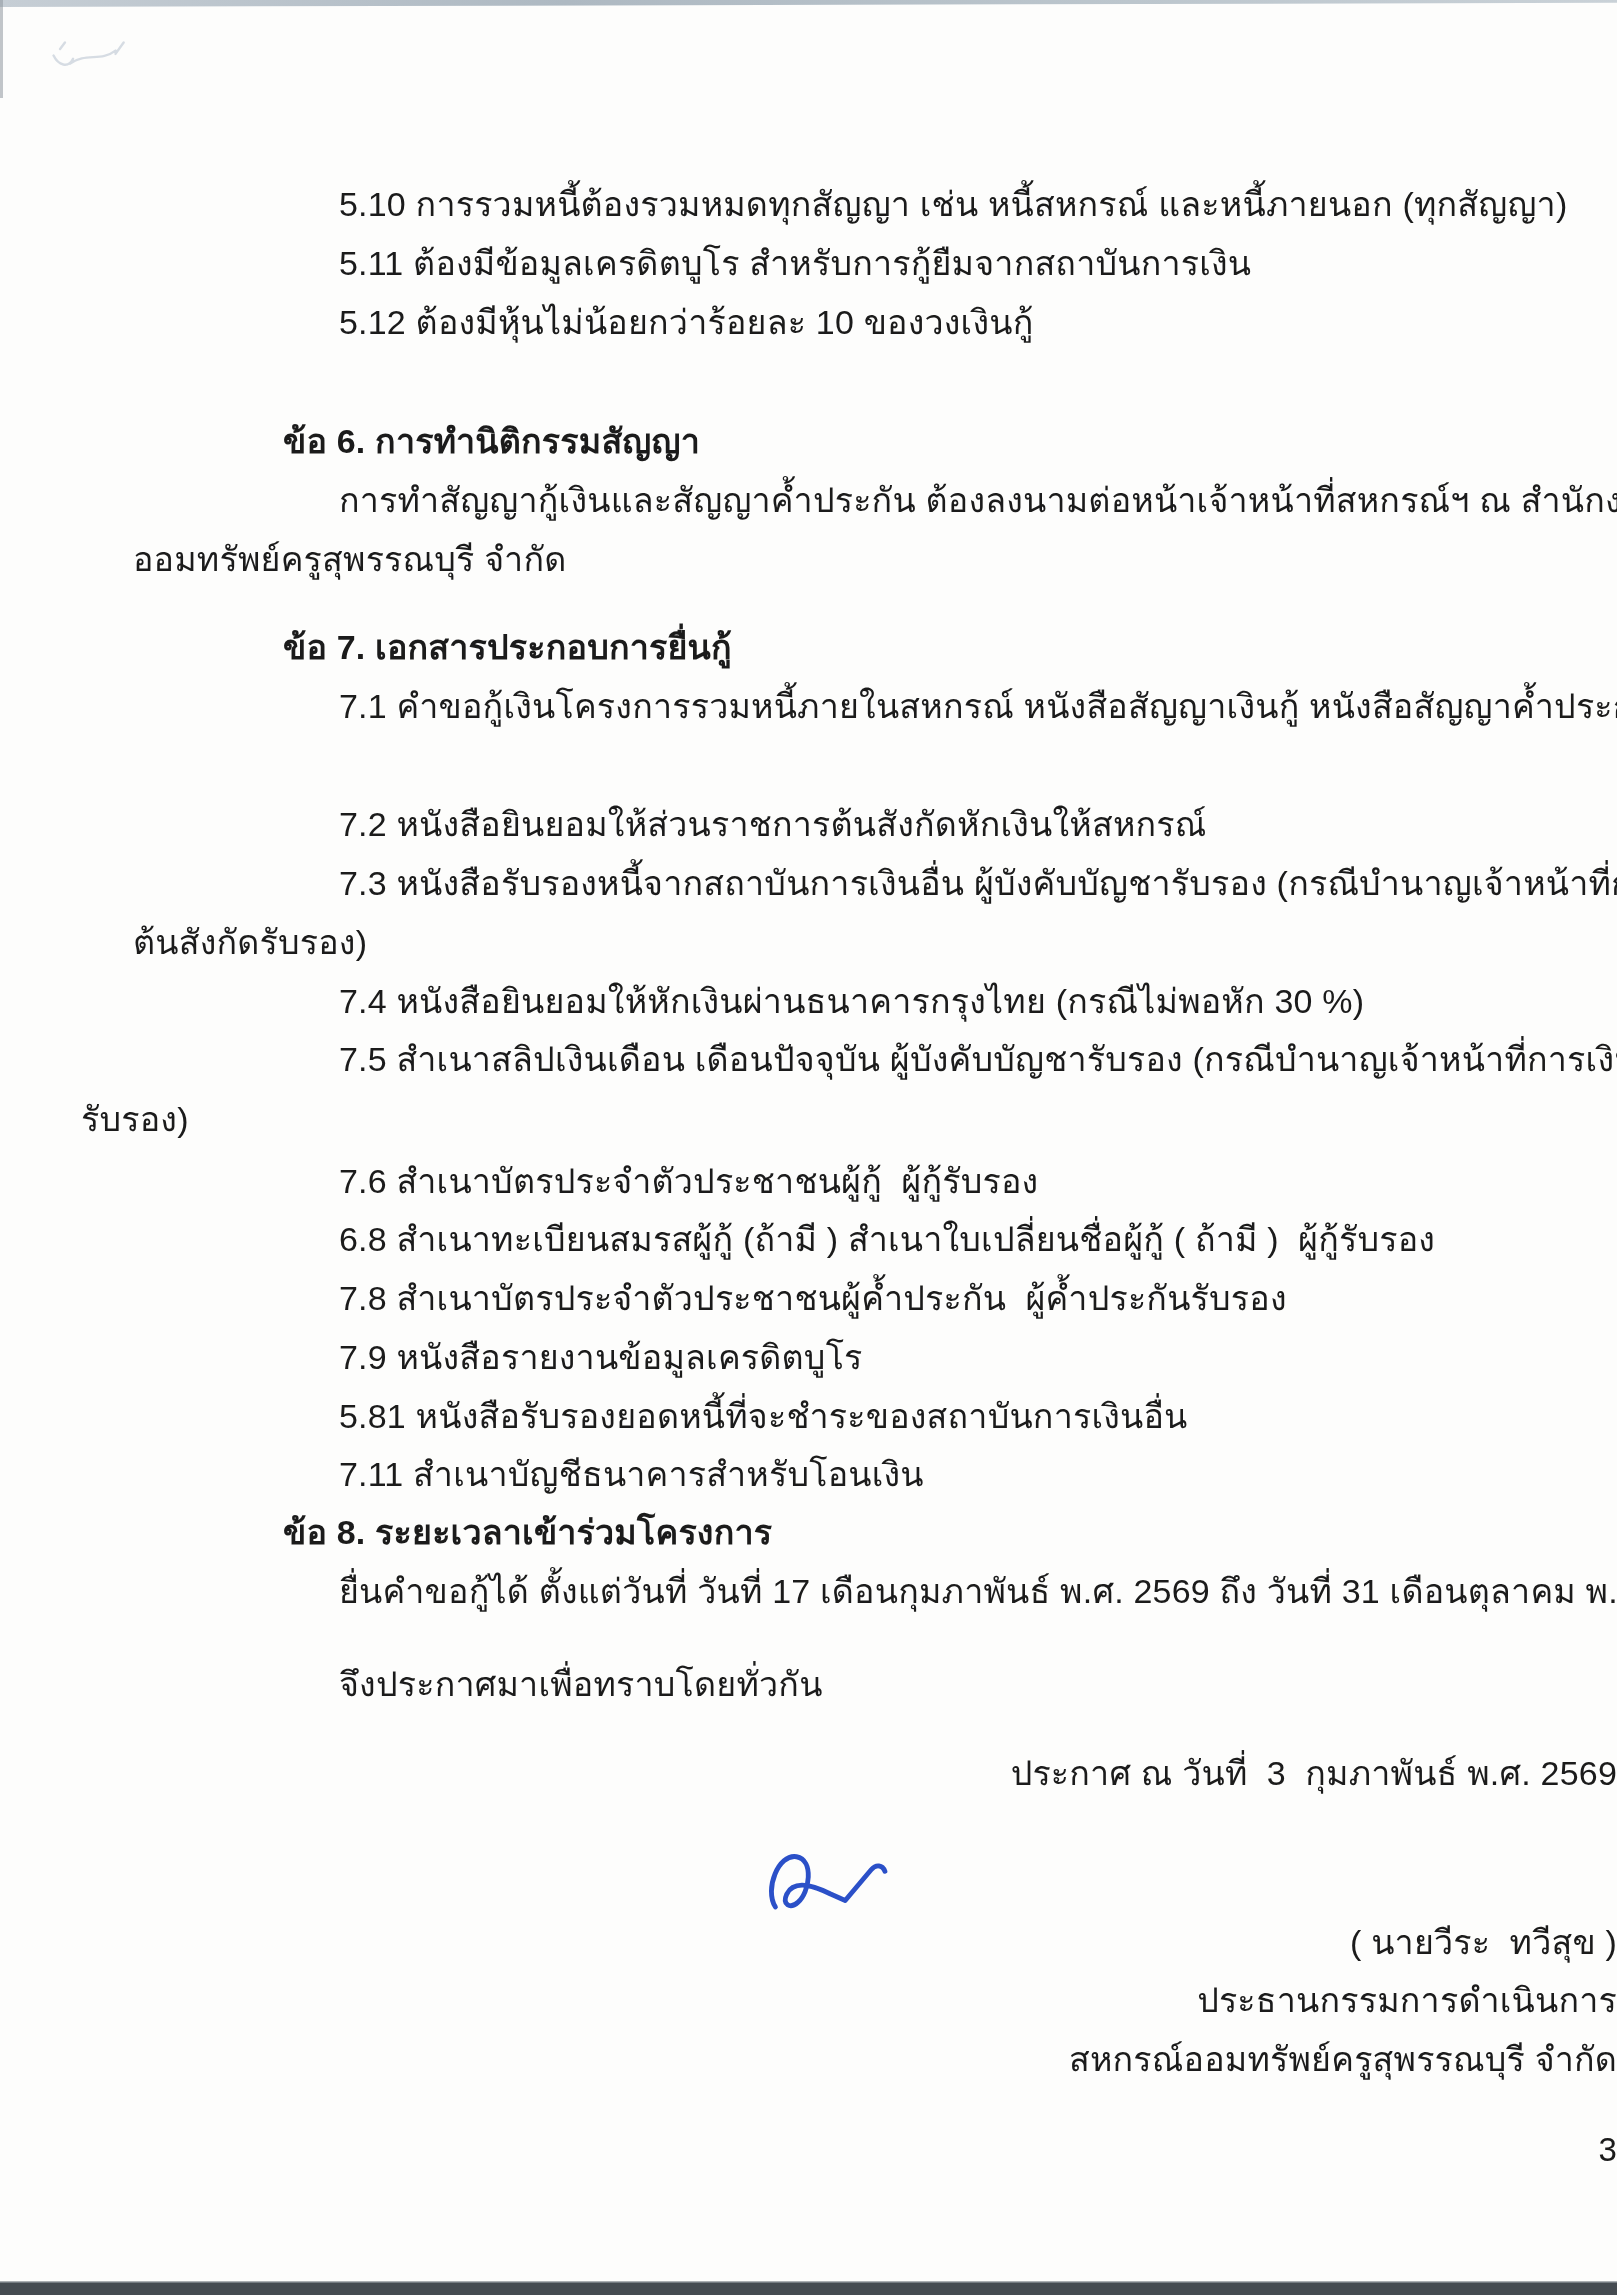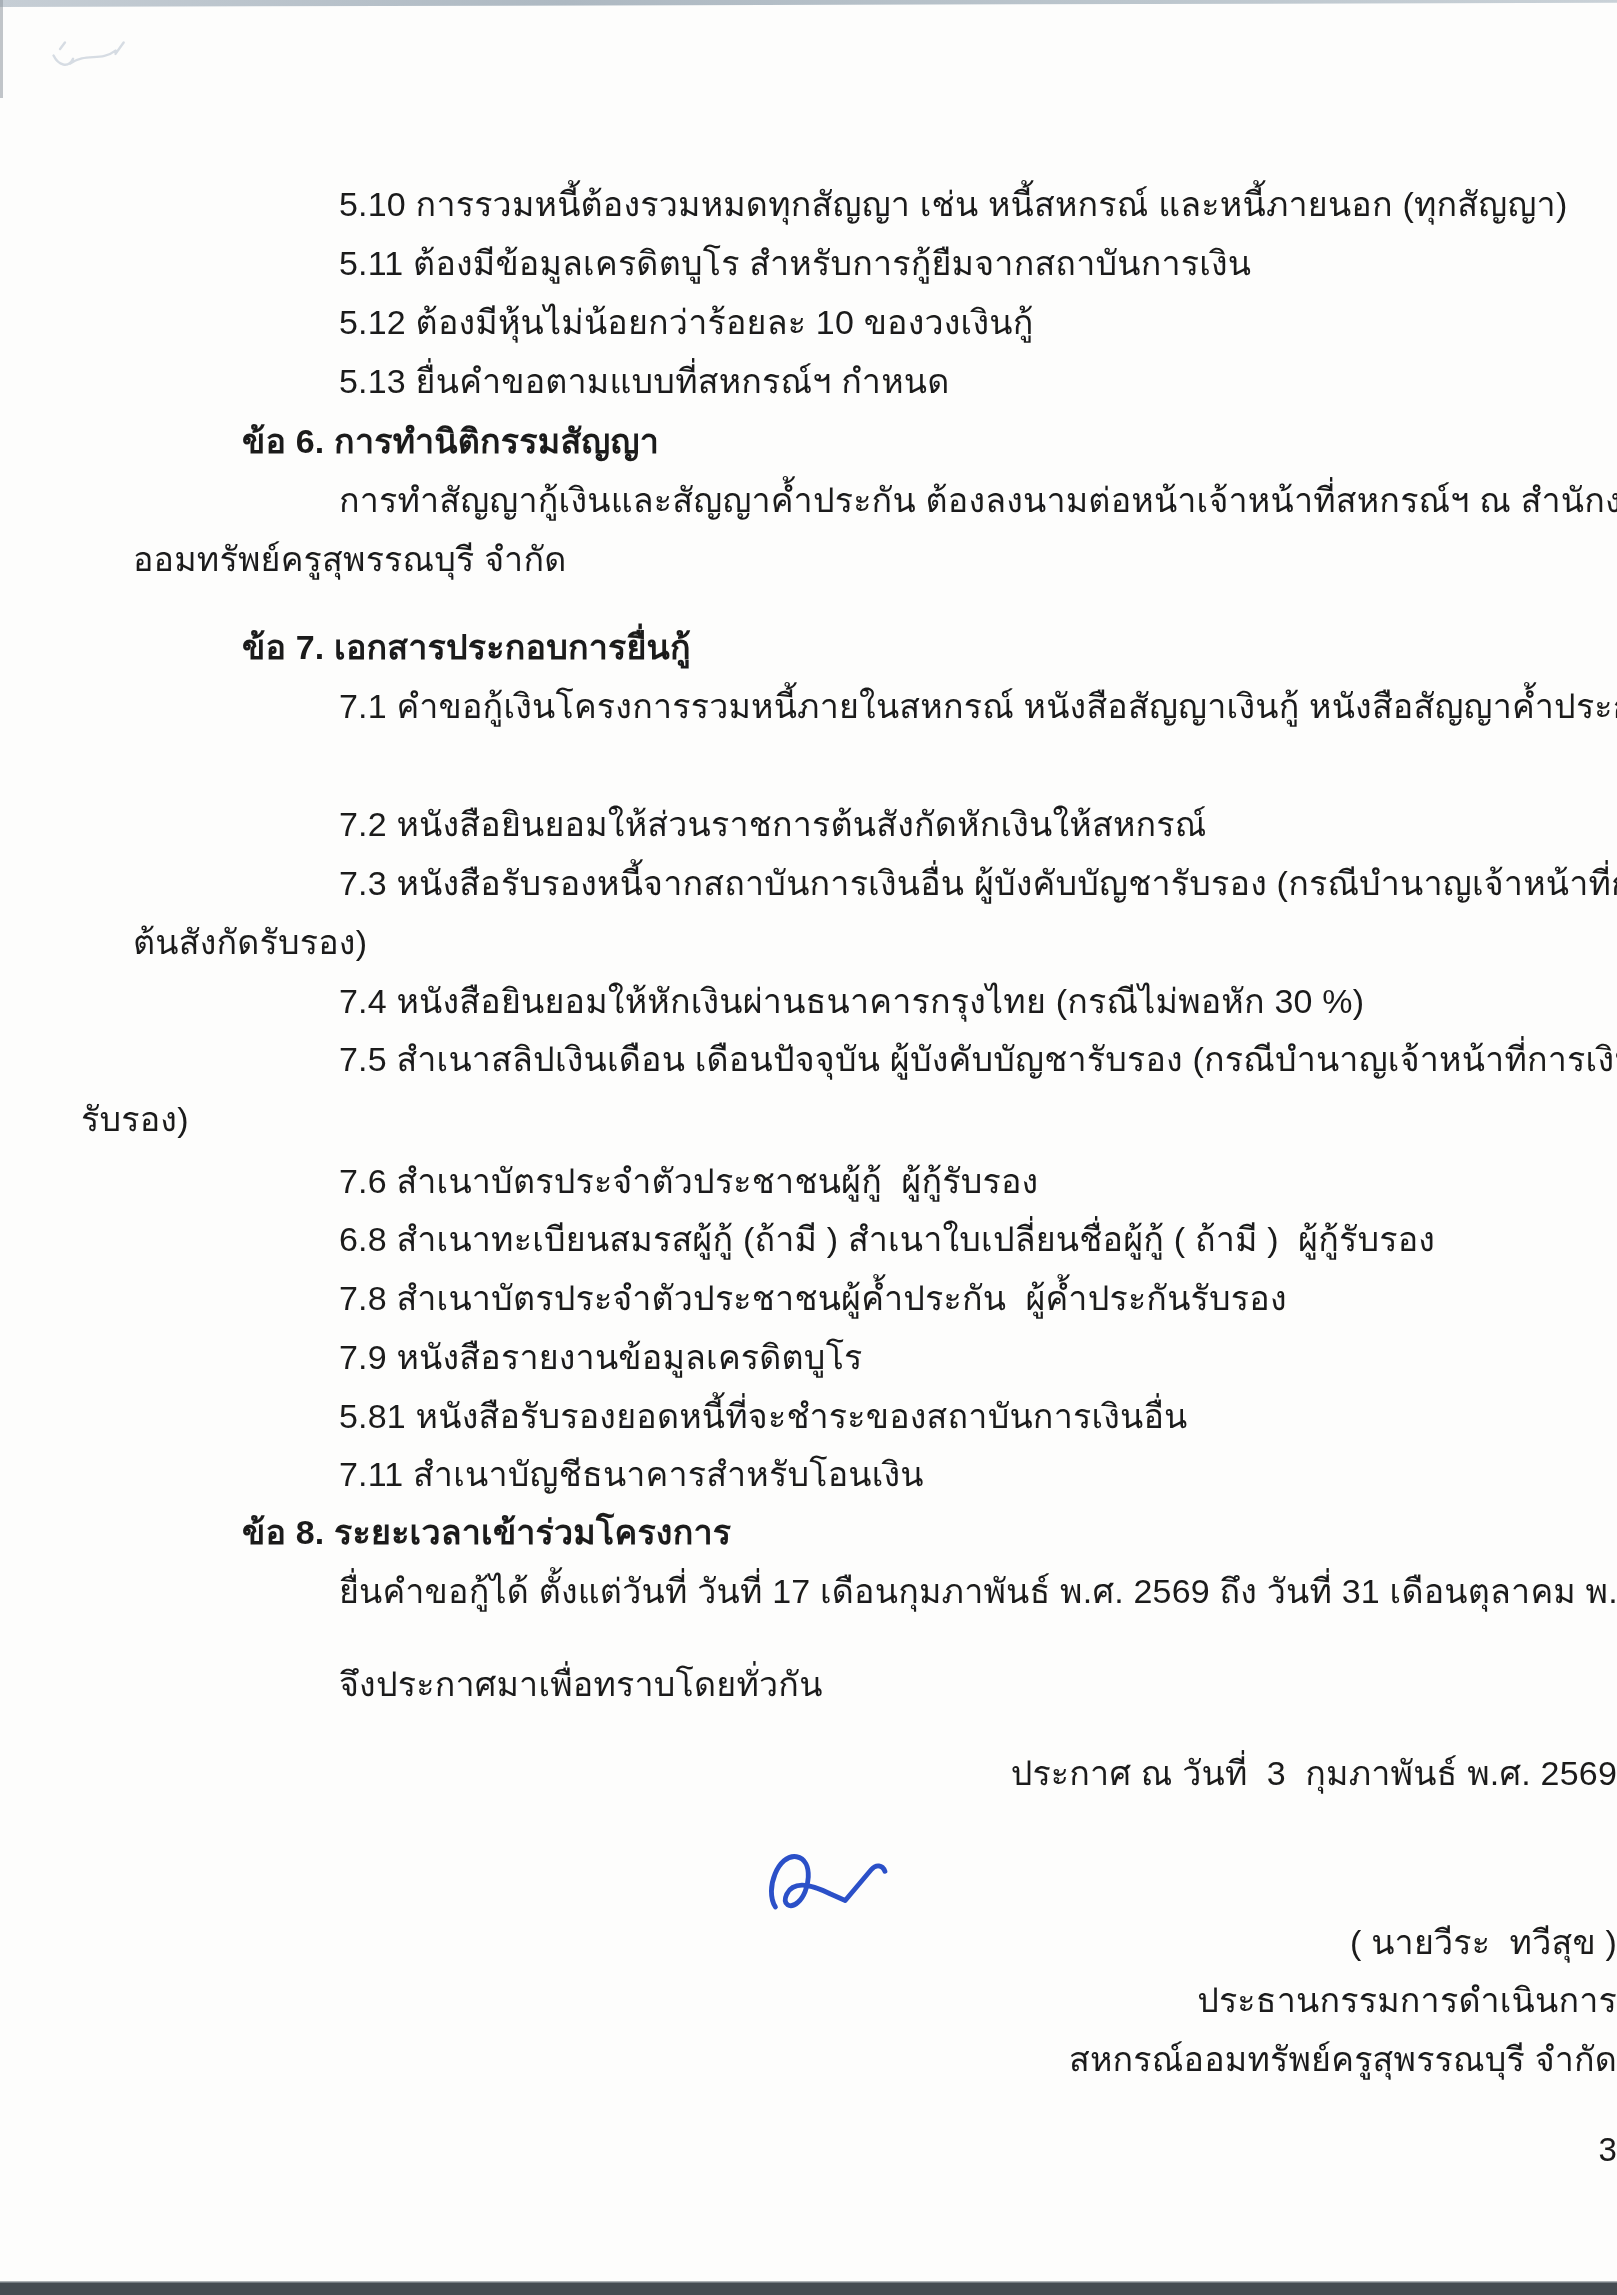--- a/index.html
+++ b/index.html
@@ -12,21 +12,21 @@
     font-family:"Liberation Sans", sans-serif;
     color:#1b1b1b;
   }
   .ln {
     position:absolute;
     font-size:34px;
     line-height:1.25;
     white-space:pre;
     letter-spacing:0.2px;
   }
-  .hd { font-weight:700; }
+  .hd { font-weight:700;margin-left:41px; }
   .center { left:0; width:100%; text-align:right; }
   .scan-top {
     position:absolute; top:0; left:0; width:100%; height:7.3px;
     background:linear-gradient(90deg,#c6ced5 0%,#aeb9c2 35%,#bcc6cd 70%,#c9d1d7 100%);
     transform:skewY(-0.15deg);
     transform-origin:left top;
   }
   .scan-left {
     position:absolute; top:0; left:0; width:3.3px; height:98px;
     background:#8f979e; opacity:.55;
@@ -48,21 +48,20 @@
   <div class="scan-left"></div>
   <div class="scan-bottom"></div>
 
   <svg class="smudge" width="106" height="49" viewBox="0 0 130 60">
     <path d="M8 30 C 14 42, 26 46, 32 34 M28 40 C 48 26, 66 38, 84 24 M84 28 l10 -14 M16 22 l6 -8" fill="none" stroke="#c2cbd6" stroke-width="3" stroke-linecap="round"></path>
   </svg>
 
   <div class="ln" style="top:183px;left:339px">5.10 การรวมหนี้ต้องรวมหมดทุกสัญญา เช่น หนี้สหกรณ์ และหนี้ภายนอก (ทุกสัญญา)</div>
   <div class="ln" style="top:242px;left:339px">5.11 ต้องมีข้อมูลเครดิตบูโร สำหรับการกู้ยืมจากสถาบันการเงิน</div>
   <div class="ln" style="top:301px;left:339px">5.12 ต้องมีหุ้นไม่น้อยกว่าร้อยละ 10 ของวงเงินกู้</div>
-  <div class="ln" style="top:360px;left:339px">5.13 ยื่นคำขอตามแบบที่สหกรณ์ฯ กำหนด</div>
 
   <div class="ln hd" style="top:420px;left:242px">ข้อ 6. การทำนิติกรรมสัญญา</div>
   <div class="ln" style="top:479px;left:339px">การทำสัญญากู้เงินและสัญญาค้ำประกัน ต้องลงนามต่อหน้าเจ้าหน้าที่สหกรณ์ฯ ณ สำนักงานสหกรณ์</div>
   <div class="ln" style="top:538px;left:133px">ออมทรัพย์ครูสุพรรณบุรี จำกัด</div>
 
   <div class="ln hd" style="top:626px;left:242px">ข้อ 7. เอกสารประกอบการยื่นกู้</div>
   <div class="ln" style="top:685px;left:339px">7.1 คำขอกู้เงินโครงการรวมหนี้ภายในสหกรณ์ หนังสือสัญญาเงินกู้ หนังสือสัญญาค้ำประกัน</div>
   <div class="ln" style="top:803px;left:339px">7.2 หนังสือยินยอมให้ส่วนราชการต้นสังกัดหักเงินให้สหกรณ์</div>
   <div class="ln" style="top:862px;left:339px">7.3 หนังสือรับรองหนี้จากสถาบันการเงินอื่น ผู้บังคับบัญชารับรอง (กรณีบำนาญเจ้าหน้าที่การเงิน</div>
   <div class="ln" style="top:921px;left:133px">ต้นสังกัดรับรอง)</div>

